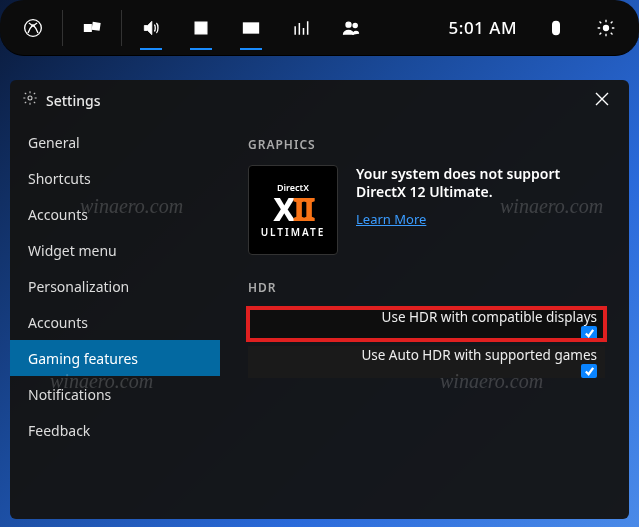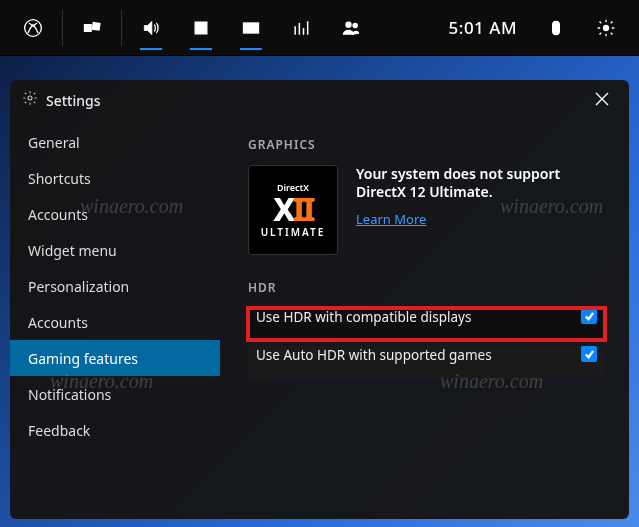--- a/index.html
+++ b/index.html
@@ -1,19 +1,19 @@
 <!DOCTYPE html>
 <html><head>
 <meta charset="utf-8">
 <style>
   * { margin: 0; padding: 0; box-sizing: border-box; font-family: "Segoe UI", system-ui, sans-serif; }
   html, body { width: 639px; height: 527px; background: #0a2a5a; overflow: hidden; position: relative; }
   body { background: linear-gradient(135deg, #0a1a3a 0%, #1a4a9a 40%, #2a6ada 70%, #4a8ae8 100%); }
 
-  .gamebar { display: flex; align-items: center; height: 56px; background: #0c0c0c; border-bottom: 1px solid #000; padding: 4px 8px; gap: 0; }
+  .gamebar { display: flex; align-items: center; height: 56px; background: #0c0c0c; border-bottom: 1px solid #000; padding: 4px 8px; gap: 0; border-radius: 24px; }
   .gb-icon { width: 50px; height: 56px; display: flex; align-items: center; justify-content: center; color: #fff; position: relative; cursor: pointer; }
   .gb-icon svg { width: 20px; height: 20px; fill: #fff; stroke: #fff; }
   .gb-divider { width: 1px; height: 36px; background: #333; margin: 0 4px; }
   .gb-active::after { content: ""; position: absolute; bottom: 6px; left: 14px; right: 14px; height: 2px; background: #1a8cff; }
   .gb-time { color: #fff; font-size: 17px; font-weight: 500; margin-left: auto; padding: 0 14px; letter-spacing: 0.5px; }
   .gb-right { display: flex; align-items: center; }
 
   .panel { position: absolute; left: 10px; right: 10px; top: 80px; bottom: 8px; background: rgba(20,20,20,0.96); border-radius: 6px; display: flex; flex-direction: column; color: #e8e8e8; overflow: hidden; }
   .panel-titlebar { display: flex; align-items: center; height: 40px; padding: 0 12px; }
   .panel-titlebar svg { width: 16px; height: 16px; margin-right: 8px; }
@@ -32,21 +32,21 @@
   .dx-row { display: flex; gap: 18px; align-items: flex-start; margin-bottom: 24px; }
   .dx-tile { width: 90px; height: 90px; background: #000; border: 1px solid #333; border-radius: 4px; display: flex; flex-direction: column; align-items: center; justify-content: center; }
   .dx-tile .t1 { color: #fff; font-size: 9px; font-weight: 600; margin-bottom: 2px; }
   .dx-tile .t2 { color: #fff; font-size: 32px; font-weight: 800; line-height: 0.8; letter-spacing: -3px; }
   .dx-tile .t2 .i { color: #f97316; margin-top: 36px; }
   .dx-tile .t3 { color: #fff; font-size: 10px; font-weight: 600; letter-spacing: 2px; margin-top: 4px; }
   .dx-text { flex: 1; }
   .dx-text .msg { font-size: 14px; font-weight: 600; color: #fff; line-height: 1.3; margin-bottom: 6px; }
   .dx-text .link { font-size: 13px; color: #3a9cff; text-decoration: underline; cursor: pointer; }
 
-  .opt-row { display: flex; align-items: flex-start; height: 32px; padding: 0 8px; background: #1a1a1a; margin-bottom: 6px; cursor: pointer; }
+  .opt-row { display: flex; align-items: flex-end; height: 32px; padding: 0 8px; background: #1a1a1a; margin-bottom: 6px; cursor: pointer; flex-direction: column; }
   .opt-row.highlighted { outline: 4px solid #e02020; outline-offset: -2px; background: #0e0e0e; }
   .opt-row .label { flex: 1; font-size: 13.5px; color: #eee; }
   .checkbox { width: 16px; height: 16px; background: #0a84ff; border-radius: 2px; display: flex; align-items: center; justify-content: center; }
   .checkbox svg { width: 11px; height: 11px; stroke: #fff; fill: none; stroke-width: 2.5; }
 
   .watermark { position: absolute; color: rgba(255,255,255,0.18); font-size: 20px; font-style: italic; font-family: Georgia, serif; pointer-events: none; z-index: 50; }
   .wm1 { left: 80px; top: 195px; }
   .wm2 { left: 500px; top: 195px; }
   .wm3 { left: 50px; top: 370px; }
   .wm4 { left: 440px; top: 370px; }

